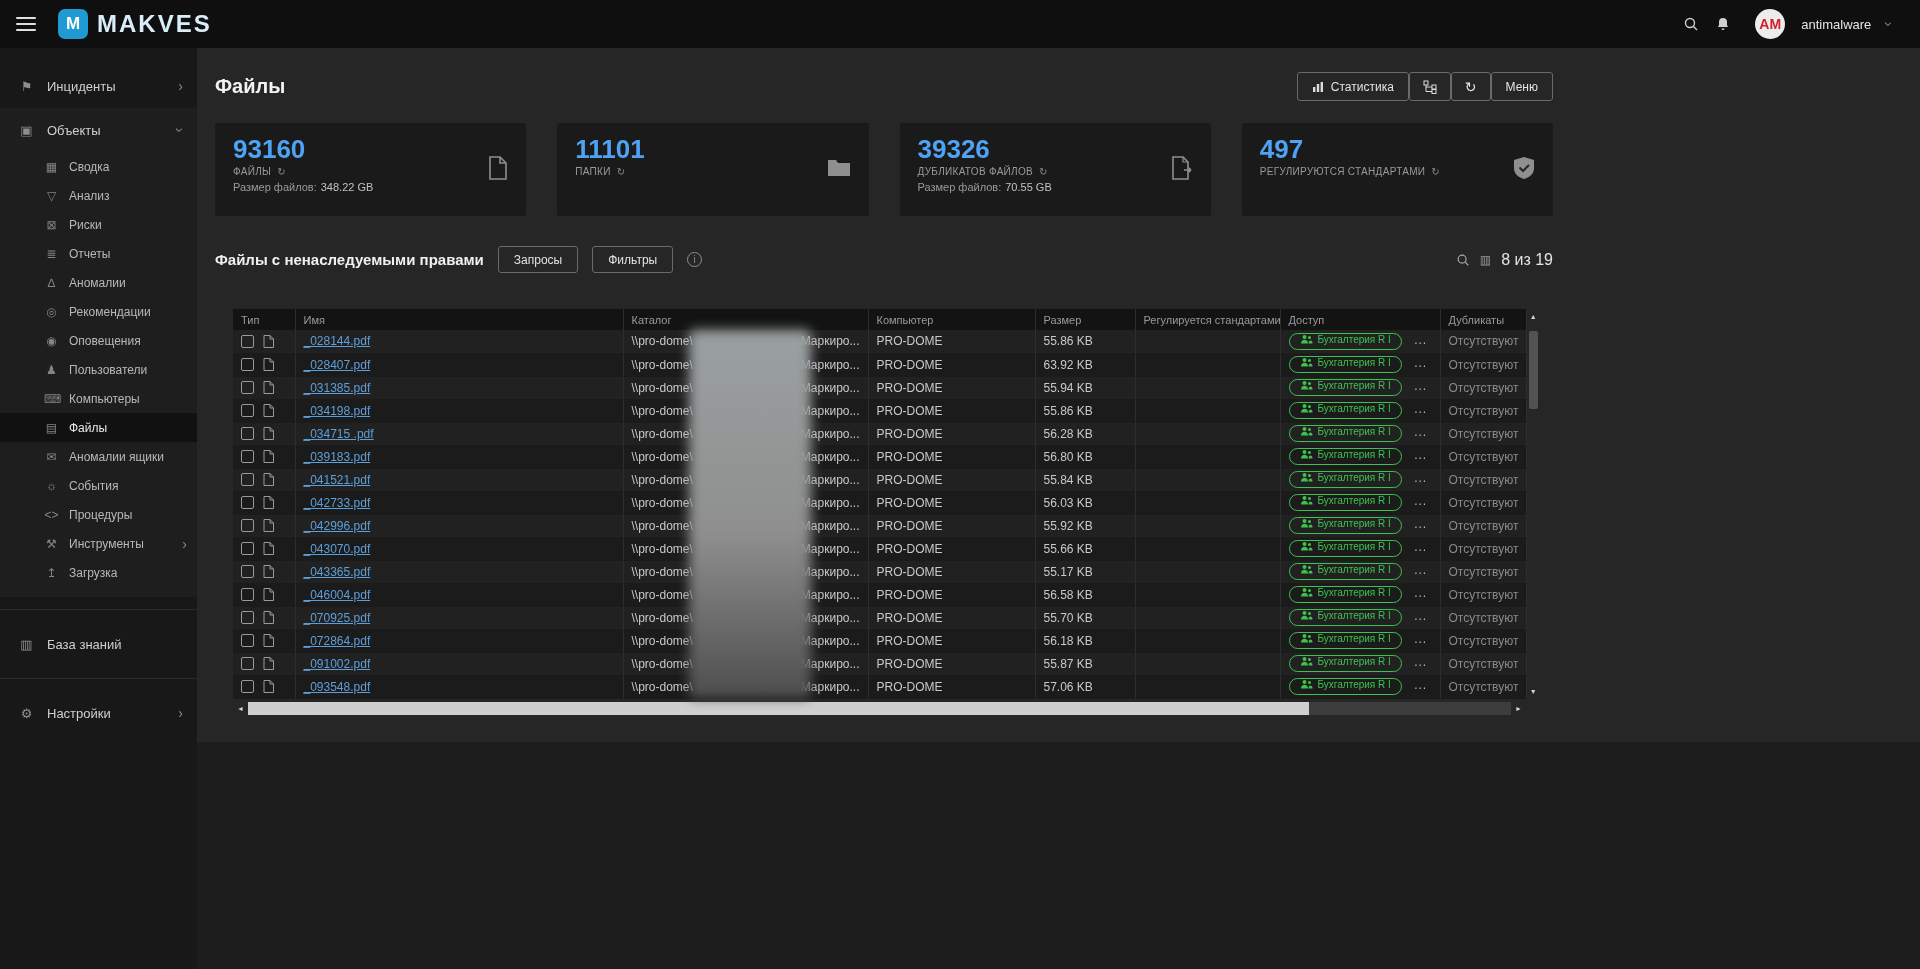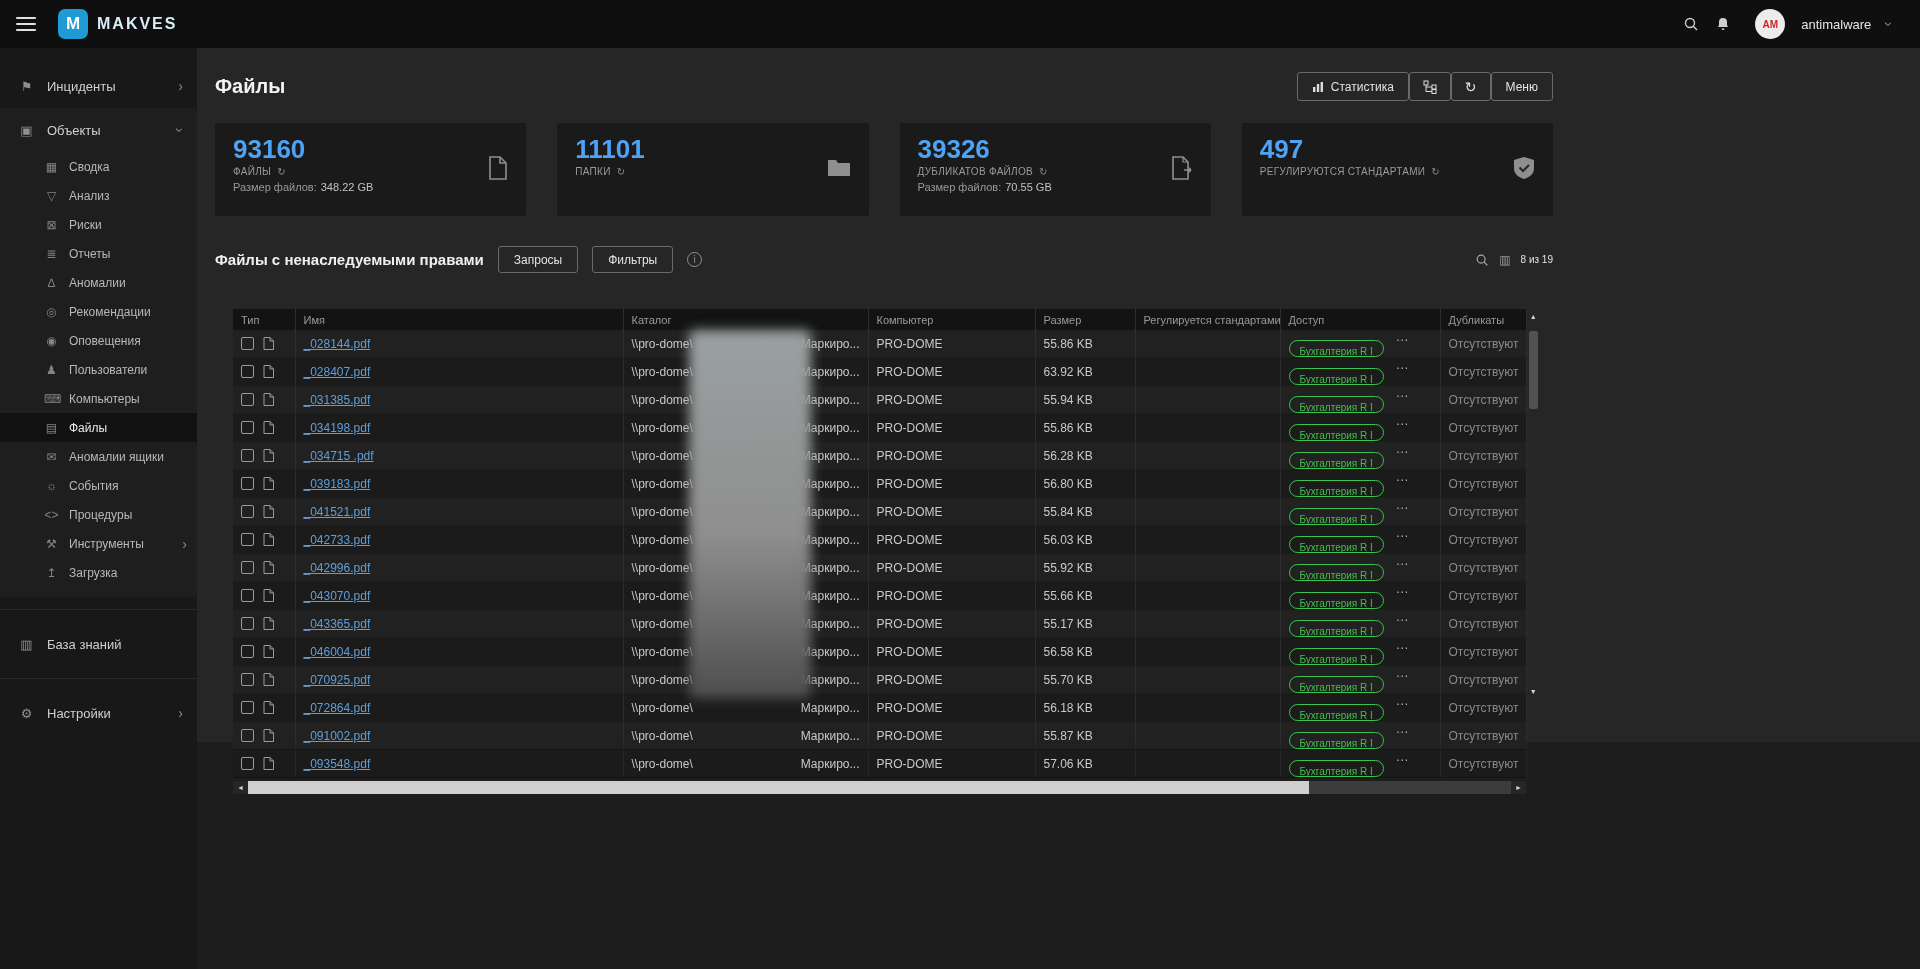--- a/index.html
+++ b/index.html
@@ -5,25 +5,25 @@
   *{margin:0;padding:0;box-sizing:border-box;}
   html,body{width:1920px;height:969px;overflow:hidden;background:#1d1d1d;
     font-family:"Liberation Sans",sans-serif;}
   
   .topbar{height:48px;background:#0f0f0f;display:flex;align-items:center;padding:0 28px 0 16px;}
   .hamburger{width:20px;display:flex;flex-direction:column;gap:4px;margin-right:22px;cursor:pointer;}
   .hamburger span{height:2px;background:#e0e0e0;border-radius:1px;}
   .brand{display:flex;align-items:center;gap:9px;}
   .brand-logo{width:30px;height:30px;border-radius:7px;background:#1f9ad2;color:#fff;font-weight:bold;
     font-size:17px;display:flex;align-items:center;justify-content:center;}
-  .brand-text{font-size:16px;font-weight:bold;color:#d8edf8;letter-spacing:2px;}
+  .brand-text{font-size:24px;font-weight:bold;color:#d8edf8;letter-spacing:2px;}
   .topbar-spacer{flex:1;}
   .topbar-right{display:flex;align-items:center;gap:16px;}
   .tb-icon{display:flex;align-items:center;cursor:pointer;}
-  .avatar{width:30px;height:30px;border-radius:50%;background:#ececec;color:#d21f2c;font-size:10px;
+  .avatar{width:30px;height:30px;border-radius:50%;background:#ececec;color:#d21f2c;font-size:14px;
     font-weight:bold;display:flex;align-items:center;justify-content:center;margin-left:8px;}
   .user-name{color:#e6e6e6;font-size:13px;}
   .chev{color:#8a8a8a;font-size:14px;line-height:1;}
   .chev.down{display:inline-block;transform:rotate(90deg);}
   
   .layout{display:flex;height:921px;}
   .sidebar{width:197px;background:#181818;flex-shrink:0;padding-top:16px;}
   .side-item{height:44px;display:flex;align-items:center;padding:0 14px 0 18px;color:#cfcfcf;
     font-size:13px;cursor:pointer;}
   .side-item .sicon{width:17px;margin-right:12px;color:#8f8f8f;font-size:13px;text-align:center;flex-shrink:0;}
@@ -58,37 +58,37 @@
   .card-sub .v{color:#c2c2c2;margin-left:4px;}
   .card-icon{align-self:center;flex-shrink:0;}
   
   .section-row{display:flex;align-items:center;margin-top:30px;gap:14px;}
   .section-title{font-size:15px;font-weight:bold;color:#f0f0f0;}
   .btn.small{height:27px;font-size:12px;padding:0 15px;}
   .info-circle{width:15px;height:15px;border:1px solid #8f8f8f;border-radius:50%;color:#8f8f8f;
     font-size:10px;display:flex;align-items:center;justify-content:center;cursor:pointer;}
   .section-right{margin-left:auto;display:flex;align-items:center;gap:10px;}
   .pages-icon{color:#9a9a9a;font-size:12px;}
-  .pagination-text{color:#e3e3e3;font-size:10px;}
+  .pagination-text{color:#e3e3e3;font-size:16px;}
   
   .table-zone{margin-top:16px;margin-left:18px;width:1307px;position:relative;}
   .table-flex{display:flex;margin-top:36px;}
   table{border-collapse:collapse;table-layout:fixed;width:1293px;}
   th{height:21px;background:#131313;color:#9a9a9a;font-size:11px;font-weight:normal;text-align:left;
     padding:0 8px;border-right:1px solid #2e2e2e;white-space:nowrap;overflow:hidden;cursor:pointer;}
   td{height:23px;font-size:12px;color:#c9c9c9;padding:0 8px;border-right:1px solid rgba(255,255,255,.04);
     border-bottom:1px solid rgba(0,0,0,.28);white-space:nowrap;overflow:hidden;}
   tbody tr:nth-child(odd) td{background:#212121;}
   tbody tr:nth-child(even) td{background:#1b1b1b;}
   .c-type{display:flex;align-items:center;gap:9px;border-bottom:1px solid rgba(0,0,0,.28);}
   .cb{width:13px;height:13px;border:1px solid #9a9a9a;border-radius:2px;display:inline-block;cursor:pointer;}
   .file-link{color:#5f9fd9;text-decoration:underline;cursor:pointer;}
   .cat-flex{display:flex;justify-content:space-between;}
   .pill{display:inline-flex;align-items:flex-start;gap:5px;height:17px;border:1px solid #3ec24d;
-    border-radius:9px;padding:0 10px;color:#3ec24d;font-size:10px;cursor:pointer;white-space:nowrap;flex-direction:column;}
+    border-radius:9px;padding:0 10px;color:#3ec24d;font-size:10px;cursor:pointer;white-space:nowrap;}
   .dots{color:#bababa;margin-left:9px;letter-spacing:1px;cursor:pointer;}
   .muted{color:#8a8a8a;}
   .blur-blob{position:absolute;left:456px;top:21px;width:122px;height:368px;z-index:5;border-radius:6px;
     background:linear-gradient(180deg,#9aa0a0 0%,#8f8f8f 55%,#4e4e4e 100%);filter:blur(6px);}
   
   .vscroll{width:14px;height:389px;background:#262626;display:flex;flex-direction:column;
     align-items:center;cursor:pointer;}
   .v-arrow{height:14px;color:#d5d5d5;font-size:7px;display:flex;align-items:center;}
   .v-thumb{width:9px;height:78px;background:#525252;border-radius:2px;margin-top:8px;}
   .v-spacer{flex:1;}

